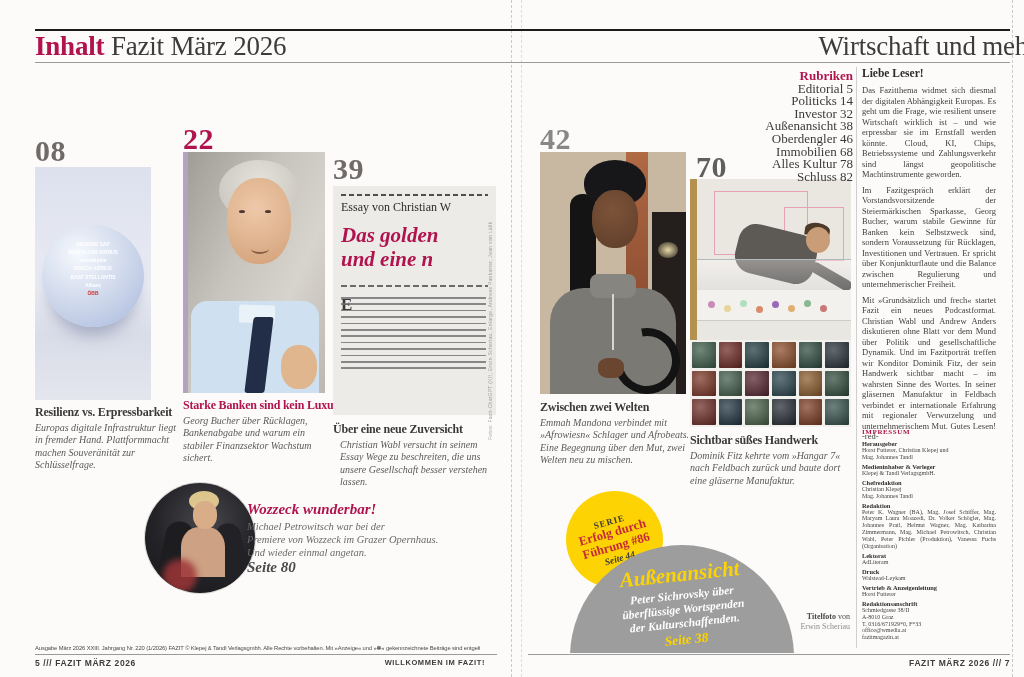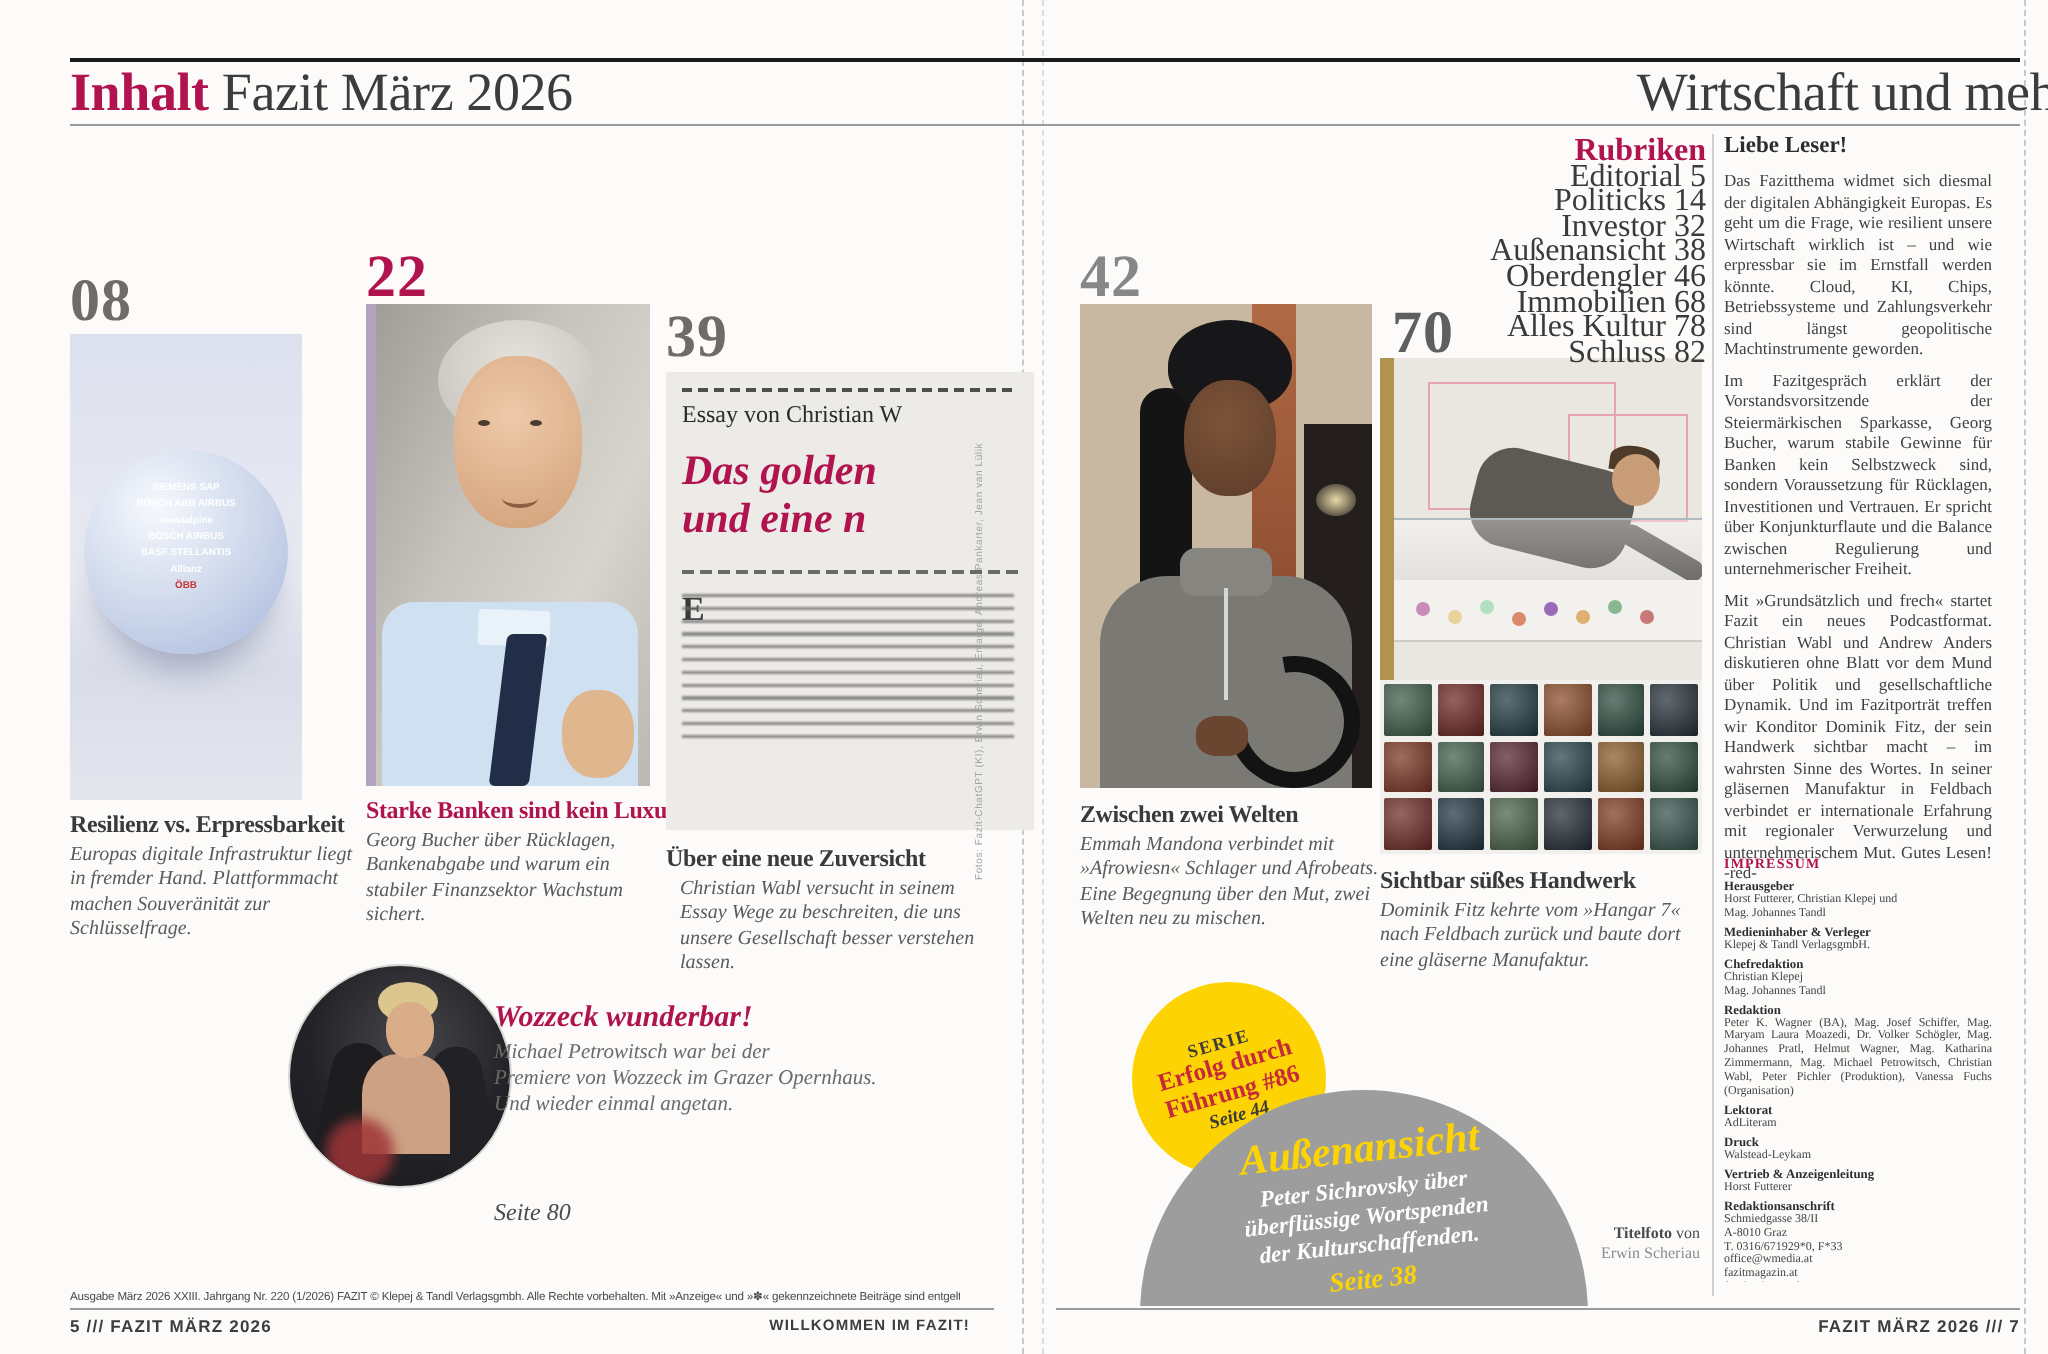--- a/index.html
+++ b/index.html
@@ -41,21 +41,21 @@
   .p22-hair{position:absolute;left:36px;top:8px;width:80px;height:60px;border-radius:50%;background:radial-gradient(circle at 50% 40%,#e6e3dd,#c6c2bb);}
   .p22-face{position:absolute;left:44px;top:26px;width:64px;height:86px;border-radius:46%;background:radial-gradient(circle at 45% 35%,#eec9a9,#d2a078);}
   .p22-eye{position:absolute;width:6px;height:3px;border-radius:50%;background:#4a3a30;}
   .p22-smile{position:absolute;left:68px;top:92px;width:18px;height:8px;border-bottom:2px solid #8a5f46;border-radius:50%;}
   .p22-shirt{position:absolute;left:8px;bottom:0;width:128px;height:92px;border-radius:16px 16px 0 0;background:#cfe1f0;}
   .p22-collar{position:absolute;left:56px;bottom:70px;width:36px;height:18px;background:#e9f2f9;transform:rotate(2deg);border-radius:2px;}
   .p22-tie{position:absolute;left:66px;bottom:0;width:20px;height:76px;background:#222d47;transform:skewX(-7deg);border-radius:3px;}
   .p22-hand{position:absolute;right:8px;bottom:4px;width:36px;height:44px;border-radius:45%;background:#e2b democratic;background:#e0b68f;}
 
   
-  .img39{left:333px;top:186px;width:184px;height:229px;background:#edebe8;}
+  .img39{left:333px;top:186px;width:163px;height:229px;background:#edebe8;}
   .essay-inner{position:absolute;left:8px;top:8px;right:0;}
   .squiggle{height:2px;background:repeating-linear-gradient(90deg,#4e4e4e 0 5px,transparent 5px 8px);margin-right:8px;}
   .essay-kicker{font-size:12px;color:#2b2b2b;margin-top:4px;white-space:nowrap;overflow:hidden;}
   .essay-head{font-size:21px;line-height:24px;font-weight:bold;font-style:italic;color:#b0134e;white-space:nowrap;margin-top:8px;}
   .essay-rule{height:2px;background:repeating-linear-gradient(90deg,#6a6a6a 0 6px,transparent 6px 9px);margin:14px 8px 10px 0;}
   .essay-drop{float:left;font-size:17px;font-weight:bold;color:#3a3a3a;line-height:14px;margin:1px 2px 0 0;filter:blur(.3px);}
   .essay-lines{height:76px;margin-right:10px;filter:blur(.4px);opacity:.8;
         background:repeating-linear-gradient(180deg,#6f6f6f 0 1.6px,transparent 1.6px 6.4px);}
   .essay-credit{position:absolute;left:487px;top:205px;height:235px;writing-mode:vertical-rl;transform:rotate(180deg);
         font-family:"Liberation Sans",sans-serif;font-size:5px;color:#a2a2a2;letter-spacing:.3px;}
@@ -84,21 +84,21 @@
   .p70-arm{position:absolute;left:118px;top:92px;width:46px;height:11px;border-radius:6px;background:#5d5955;transform:rotate(30deg);}
   .p70-glass{position:absolute;left:7px;top:80px;width:154px;height:30px;background:linear-gradient(rgba(255,255,255,.35),rgba(195,205,215,.18));border-top:1px solid #aeb9c0;border-bottom:1px solid #8fa0a8;}
   .p70-shelf{position:absolute;left:7px;top:111px;width:154px;height:30px;background:#f3f1ed;}
   .p70-dot{position:absolute;width:7px;height:7px;border-radius:50%;}
   .p70-base{position:absolute;left:7px;top:141px;width:154px;height:18px;background:#e9e7e2;border-top:1px solid #cfccc6;}
   .p70-tiles{position:absolute;left:0;top:161px;width:161px;height:87px;background:#f2f0ec;
         display:grid;grid-template-columns:repeat(6,1fr);grid-auto-rows:1fr;gap:3px;padding:2px;box-sizing:border-box;}
   .tile{border-radius:1px;}
 
   
-  #rubriken{position:absolute;left:730px;top:70px;width:123px;text-align:right;font-size:16px;line-height:12.6px;color:#3a3a3a;}
+  #rubriken{position:absolute;left:730px;top:70px;width:123px;text-align:right;font-size:13px;line-height:12.6px;color:#3a3a3a;}
   #rubriken .rub-title{font-weight:bold;color:#b0134e;}
 
   
   #letter{position:absolute;left:862px;top:67px;width:134px;color:#3f3f3f;}
   #letter h3{margin:0 0 6px 0;font-size:11.5px;color:#2c2c2c;}
   #letter p{margin:0 0 5px 0;font-size:8.5px;line-height:10.5px;text-align:justify;}
   .col-divider{position:absolute;left:856px;top:67px;width:1px;height:581px;background:#cfcfcf;}
 
   
   #impressum{position:absolute;left:862px;top:428px;width:134px;height:213px;overflow:hidden;}
@@ -119,21 +119,21 @@
         box-shadow:0 0 0 1px #d8d8d3;}
   .woz-hair{position:absolute;left:44px;top:8px;width:30px;height:20px;border-radius:50%;background:#dcc68e;}
   .woz-face{position:absolute;left:48px;top:18px;width:24px;height:28px;border-radius:46%;background:#d8ad88;}
   .woz-torso{position:absolute;left:36px;top:44px;width:44px;height:50px;border-radius:40% 40% 0 0;background:#cda184;}
   .woz-jacket-l{position:absolute;left:16px;top:38px;width:28px;height:72px;border-radius:14px;background:#1d1d20;transform:rotate(12deg);}
   .woz-jacket-r{position:absolute;left:74px;top:40px;width:26px;height:70px;border-radius:14px;background:#222226;transform:rotate(-10deg);}
   .woz-red{position:absolute;left:18px;top:76px;width:34px;height:34px;border-radius:50%;background:#9e3538;filter:blur(3px);opacity:.85;}
   #woz-text{position:absolute;left:247px;top:501px;width:235px;}
   #woz-text .wt-title{font-size:15px;font-weight:bold;font-style:italic;color:#b0134e;margin-bottom:2px;}
   #woz-text .wt-body{font-size:10.5px;line-height:13px;font-style:italic;color:#6a6a6a;white-space:pre-line;}
-  #woz-text .wt-page{font-size:12px;font-weight:normal;font-style:italic;color:#4a4a4a;margin-top:40px;}
+  #woz-text .wt-page{font-size:15px;font-weight:bold;font-style:italic;color:#4a4a4a;}
 
   
   #serie{position:absolute;left:566px;top:491px;width:97px;height:97px;border-radius:50%;background:#fdd303;z-index:3;
          display:flex;align-items:center;justify-content:center;}
   #serie .sb-rot{transform:rotate(-16deg);text-align:center;}
   .sb-kicker{font-size:9px;font-weight:bold;color:#3b3b3b;letter-spacing:1px;}
   .sb-line{font-size:12.5px;line-height:13.5px;font-weight:bold;color:#c5293a;}
   .sb-page{font-size:9.5px;font-weight:bold;font-style:italic;color:#3b3b3b;margin-top:1px;}
 
   

